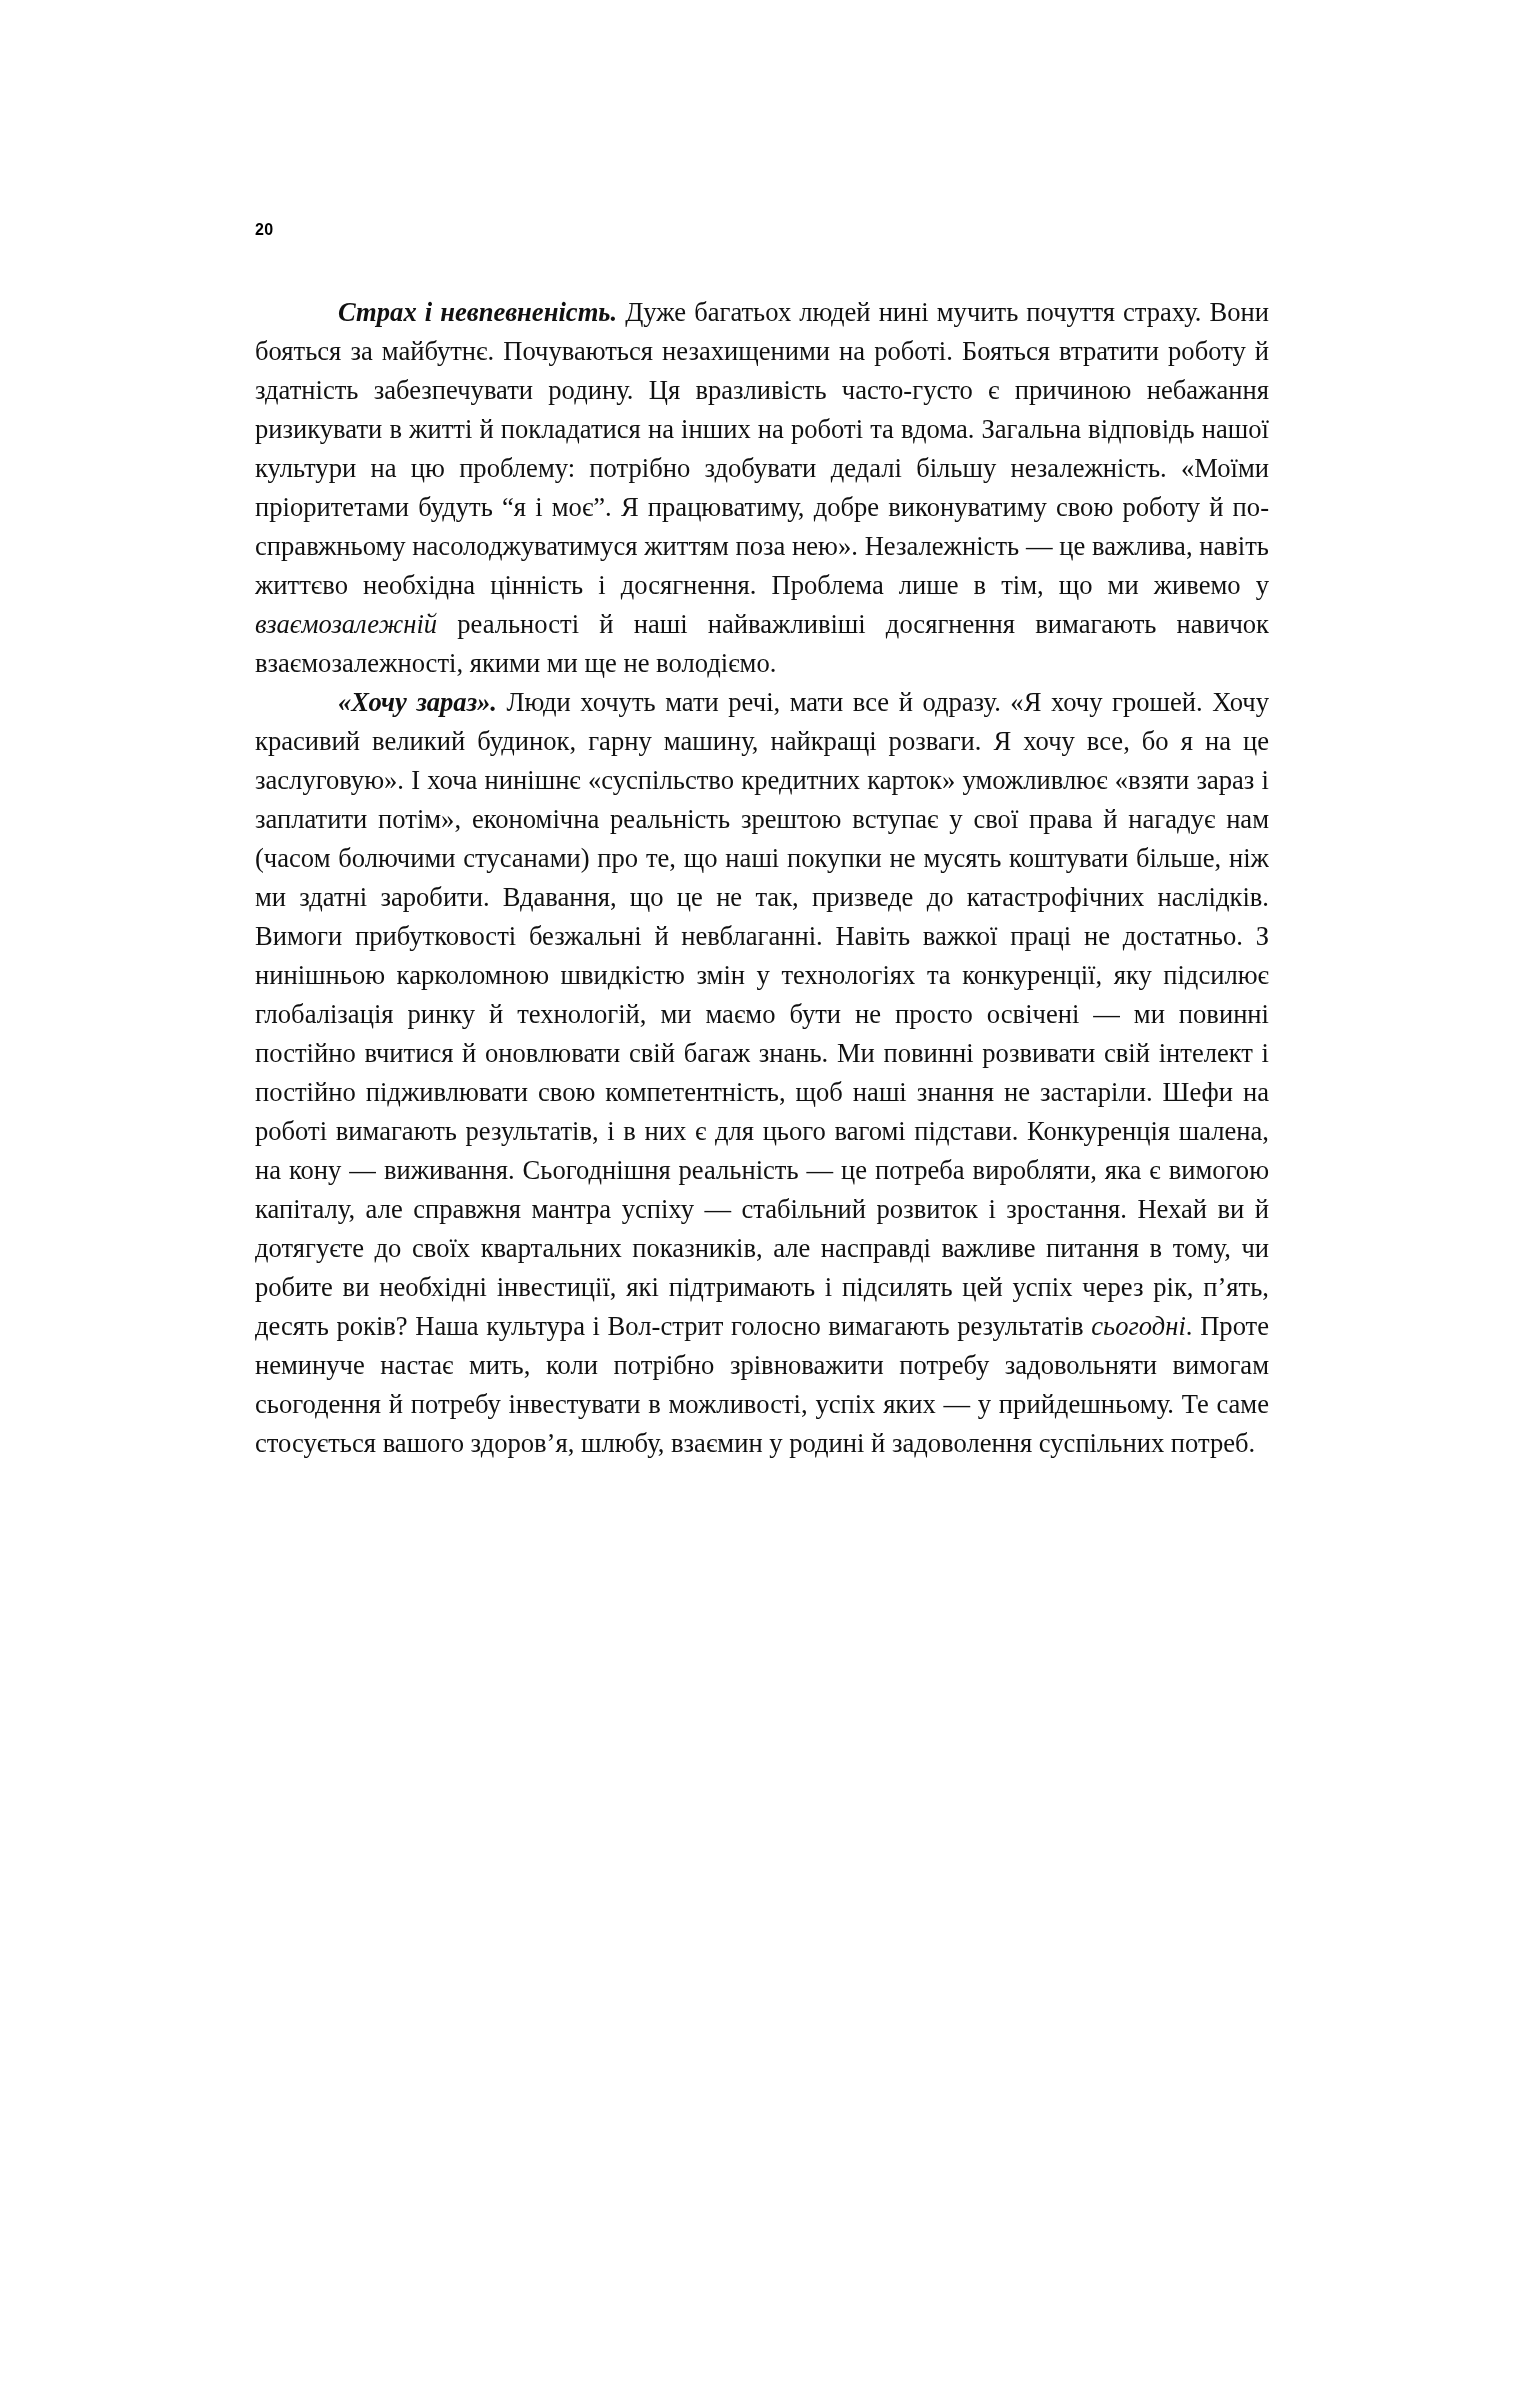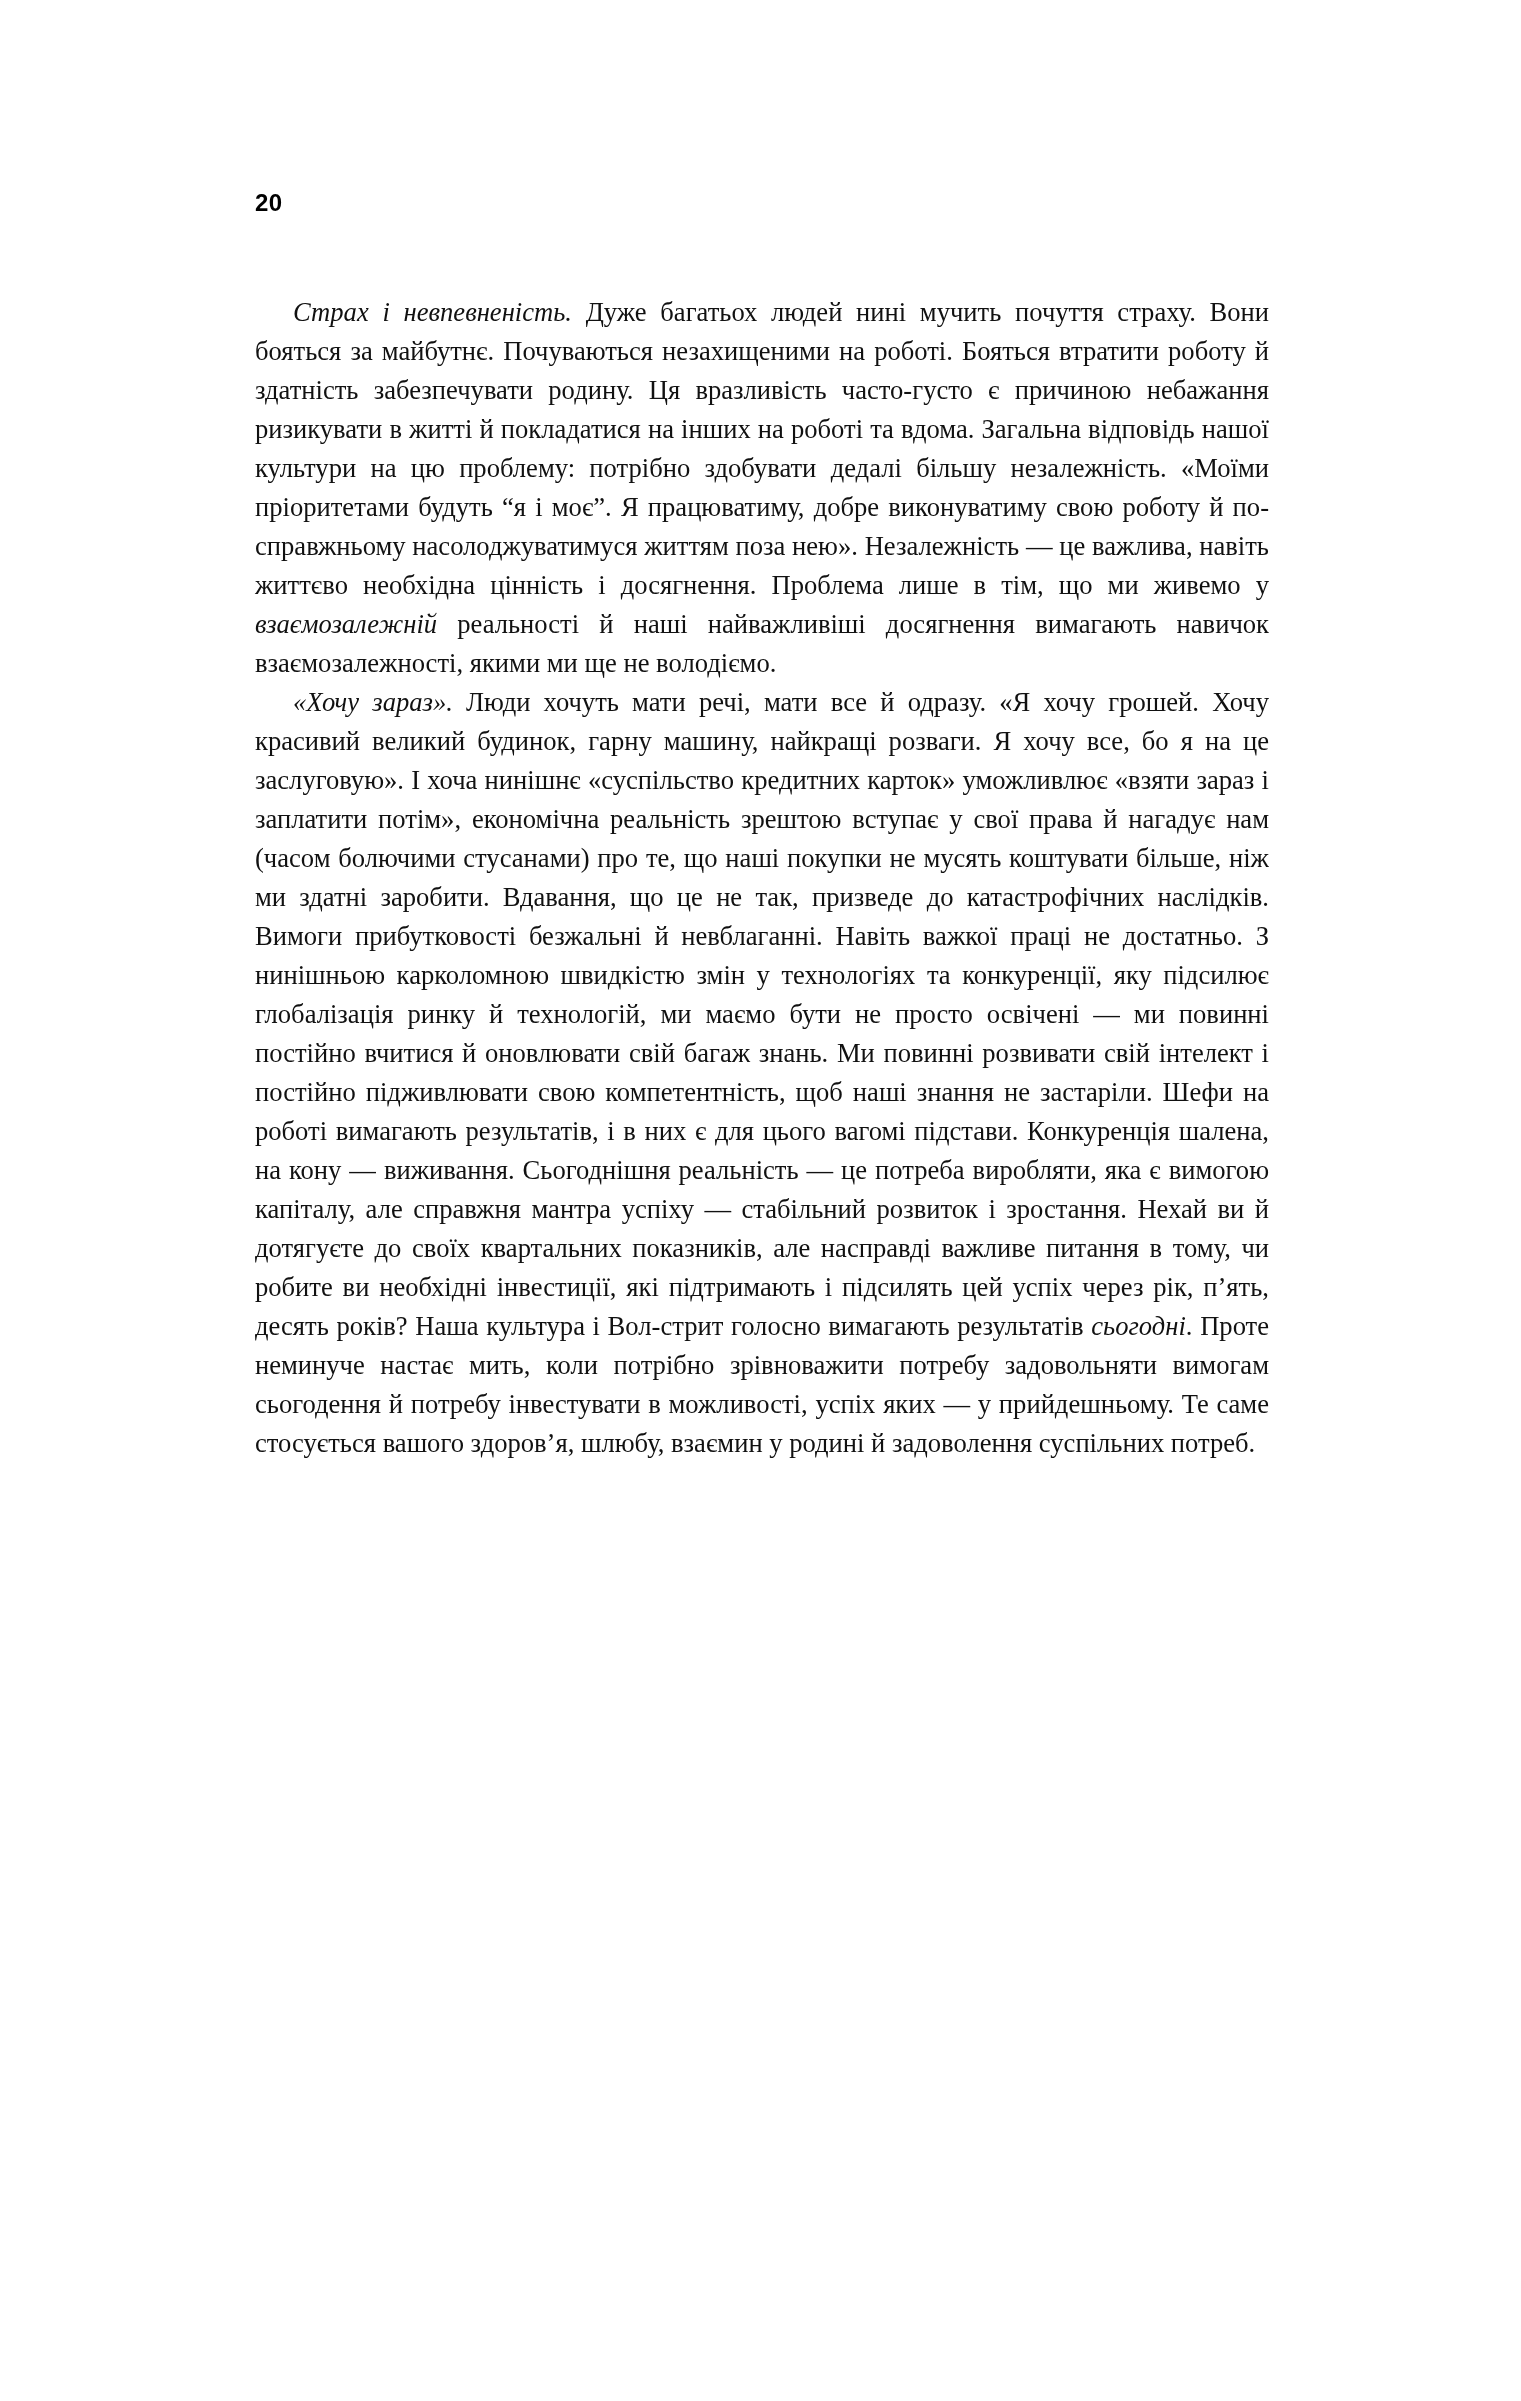--- a/index.html
+++ b/index.html
@@ -28,23 +28,24 @@
     width: 1522px;
     height: 38px;
     display: flex;
     align-items: baseline;
   }
   .folio {
     position: absolute;
     left: 255px;
     font-family: "Liberation Sans", sans-serif;
     font-weight: bold;
-    font-size: 24px;
+    font-size: 16px;
     letter-spacing: 0.4px;
     color: #000000;
+    margin-top: 32px;
   }
   .running-title {
     position: absolute;
     left: 523px;
     right: 255px;
     text-align: left;
     font-family: "Liberation Sans", sans-serif;
     font-weight: bold;
     font-size: 24px;
     letter-spacing: 0.5px;
@@ -67,22 +68,23 @@
     color: #111111;
   }
   p.para + p.para {
     margin-top: 0px;
   }
   .indent {
     display: inline-block;
     width: 38px;
   }
   .lead {
-    font-weight: normal;
+    font-weight: bold;
     font-style: italic;
+    margin-left: 45px;
   }
   .ital {
     font-style: italic;
   }
 </style>
 </head>
 <body>
 
 <div class="page">
 

